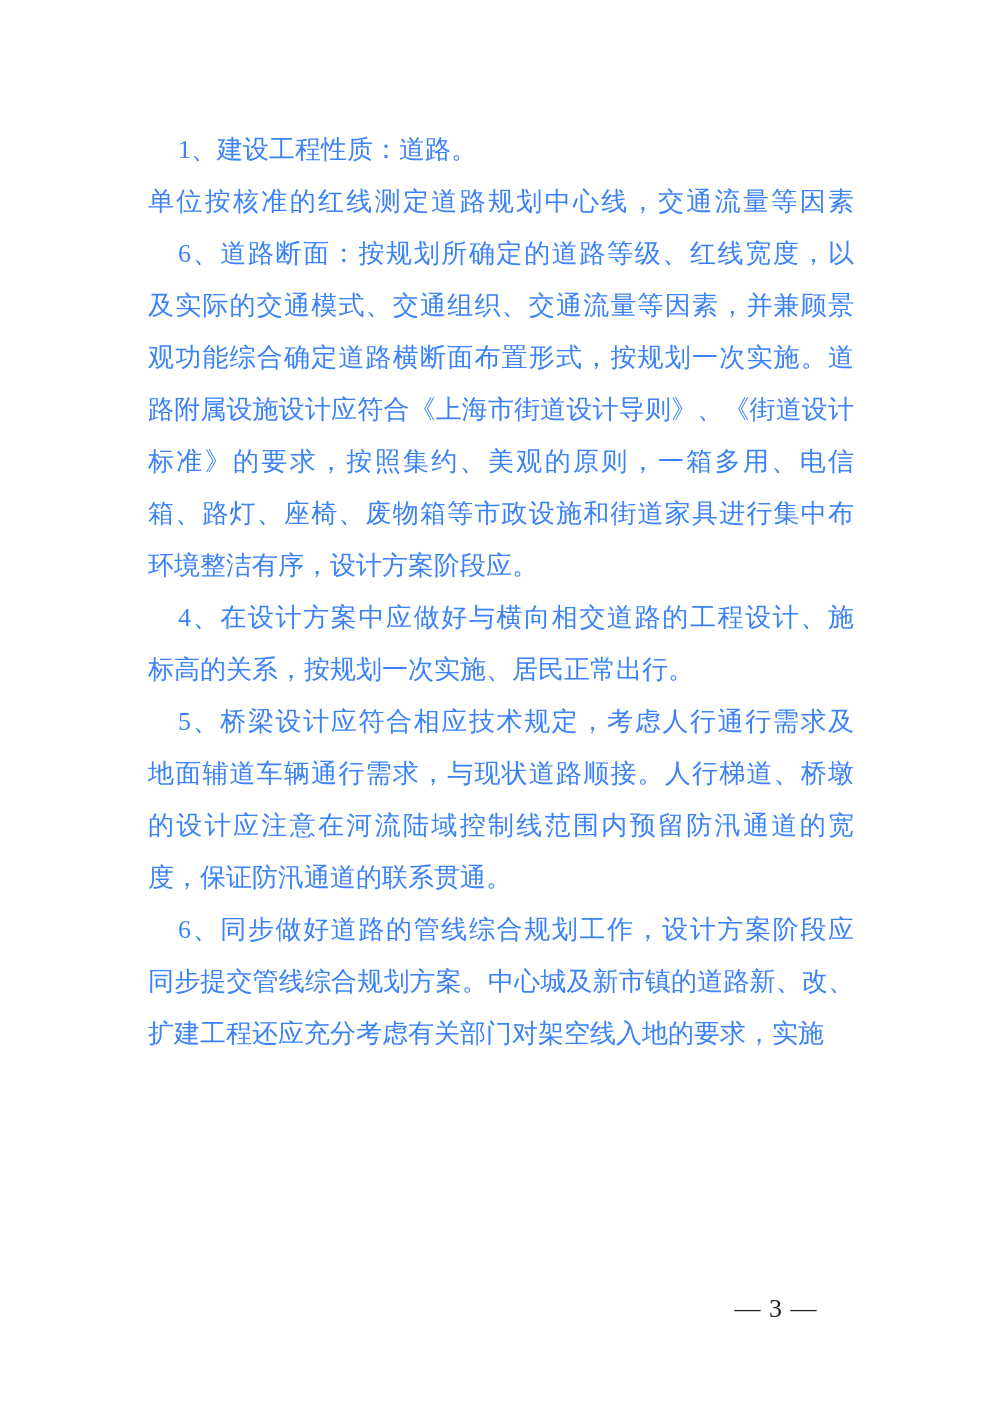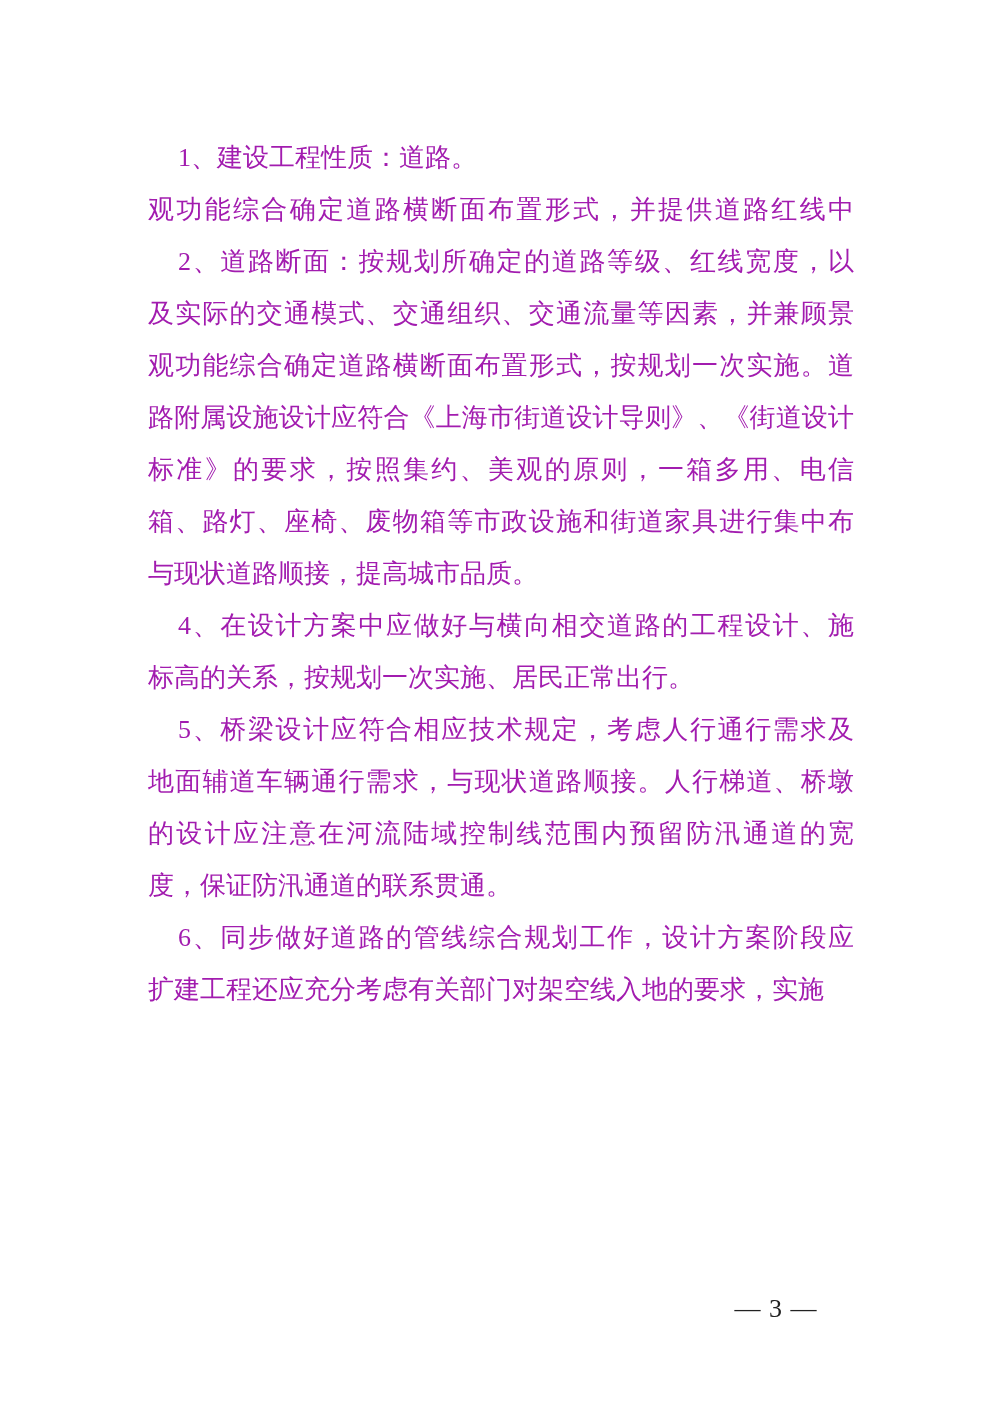--- a/index.html
+++ b/index.html
@@ -15,23 +15,23 @@
     overflow: hidden;
   }
   .page {
     position: absolute;
     inset: 0;
     background: #ffffff;
   }
   .content {
     position: absolute;
     left: 148px;
-    top: 132px;
+    top: 124px;
     width: 706px;
-    color: #a21caf;
+    color: #3b82f6;
     font-size: 26px;
     line-height: 52px;
     font-weight: 400;
   }
   .line {
     height: 52px;
     text-align: justify;
     text-align-last: justify;
     text-justify: inter-character;
     white-space: nowrap;
@@ -54,33 +54,34 @@
     color: #222222;
     letter-spacing: 1px;
   }
 </style>
 </head>
 <body>
 
 <div class="page">
   <div class="content">
       <div class="line first end">1、建设工程性质：道路。</div>
-      <div class="line">观功能综合确定道路横断面布置形式，并提供道路红线中</div>
-      <div class="line first">2、道路断面：按规划所确定的道路等级、红线宽度，以</div>
+      <div class="line">单位按核准的红线测定道路规划中心线，交通流量等因素</div>
+      <div class="line first">6、道路断面：按规划所确定的道路等级、红线宽度，以</div>
       <div class="line">及实际的交通模式、交通组织、交通流量等因素，并兼顾景</div>
       <div class="line">观功能综合确定道路横断面布置形式，按规划一次实施。道</div>
       <div class="line">路附属设施设计应符合《上海市街道设计导则》、《街道设计</div>
       <div class="line">标准》的要求，按照集约、美观的原则，一箱多用、电信</div>
       <div class="line">箱、路灯、座椅、废物箱等市政设施和街道家具进行集中布</div>
-      <div class="line end">与现状道路顺接，提高城市品质。</div>
+      <div class="line end">环境整洁有序，设计方案阶段应。</div>
       <div class="line first">4、在设计方案中应做好与横向相交道路的工程设计、施</div>
       <div class="line end">标高的关系，按规划一次实施、居民正常出行。</div>
       <div class="line first">5、桥梁设计应符合相应技术规定，考虑人行通行需求及</div>
       <div class="line">地面辅道车辆通行需求，与现状道路顺接。人行梯道、桥墩</div>
       <div class="line">的设计应注意在河流陆域控制线范围内预留防汛通道的宽</div>
       <div class="line end">度，保证防汛通道的联系贯通。</div>
       <div class="line first">6、同步做好道路的管线综合规划工作，设计方案阶段应</div>
+      <div class="line">同步提交管线综合规划方案。中心城及新市镇的道路新、改、</div>
       <div class="line end">扩建工程还应充分考虑有关部门对架空线入地的要求，实施</div>
     </div>
   <div class="footer">
     <span>— 3 —</span>
   </div>
 </div>
 
 </body></html>

